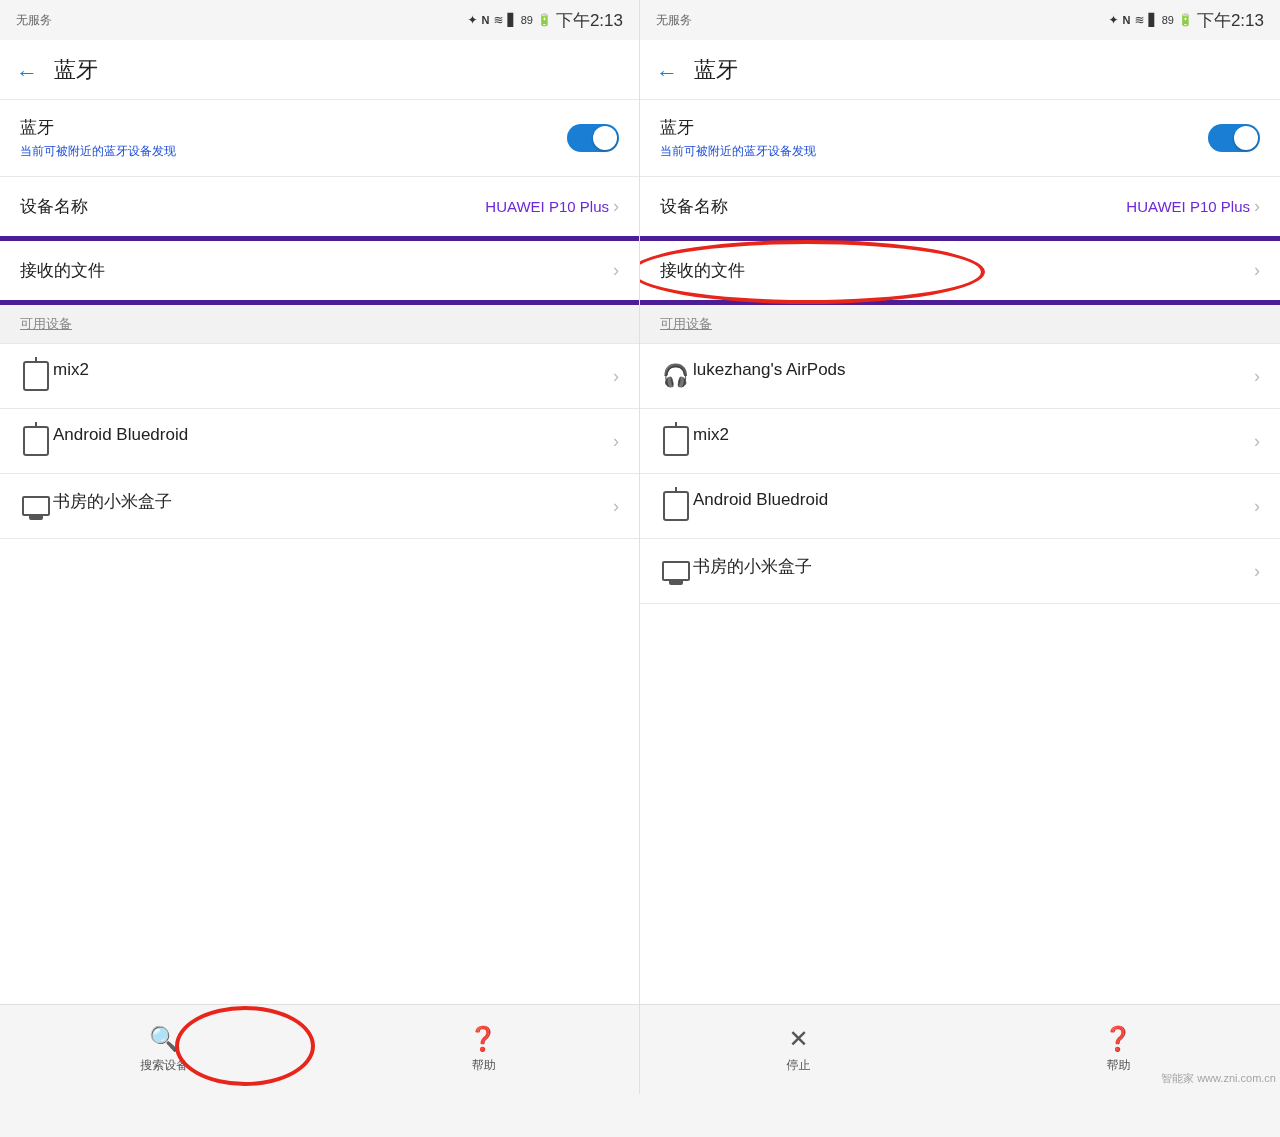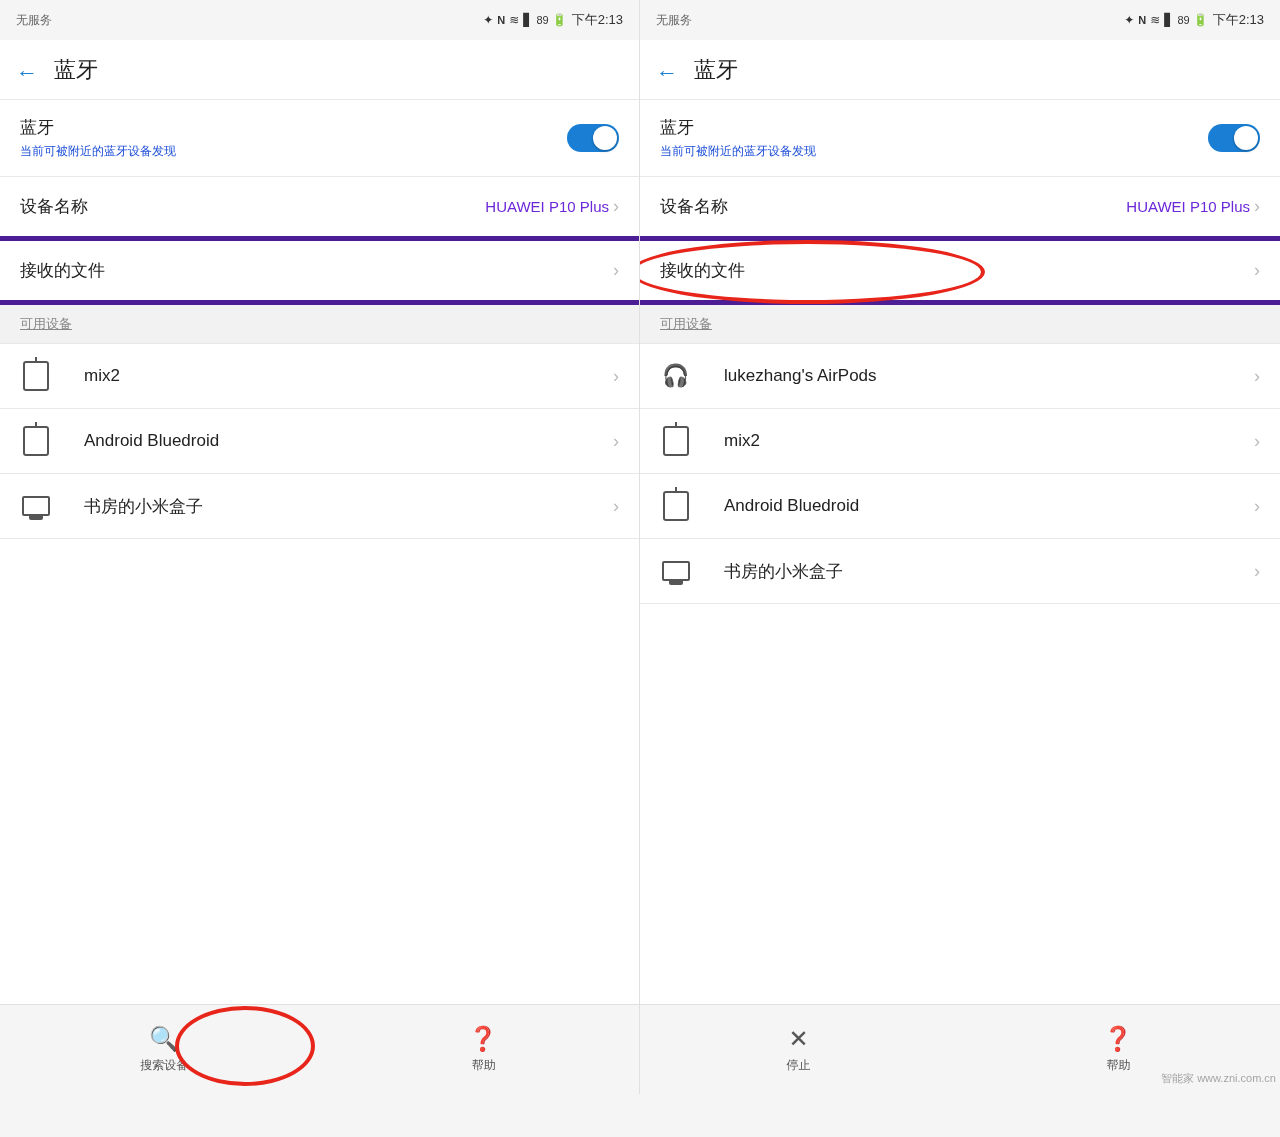--- a/index.html
+++ b/index.html
@@ -33,21 +33,21 @@
       font-size: 12px;
       color: #333;
     }
     .status-left { color: #666; }
     .status-right {
       display: flex;
       align-items: center;
       gap: 4px;
       font-size: 12px;
     }
-    .status-time { font-size: 13px; color: #333; }
+    .status-time { font-size: 17px; color: #333; }
 
     
     .header {
       height: 60px;
       background: #fff;
       display: flex;
       align-items: center;
       padding: 0 16px;
       border-bottom: 1px solid #e8e8e8;
     }
@@ -154,22 +154,22 @@
       display: flex;
       align-items: center;
       justify-content: space-between;
       padding: 16px 20px;
       border-bottom: 1px solid #e8e8e8;
       background: #fff;
       cursor: pointer;
     }
     .device-item-left {
       display: flex;
-      align-items: center;
-      gap: 32px;
+      align-items: flex-start;
+      gap: 1px;
     }
     .device-icon {
       width: 32px;
       height: 32px;
       display: flex;
       align-items: center;
       justify-content: center;
     }
     .device-name {
       font-size: 17px;

